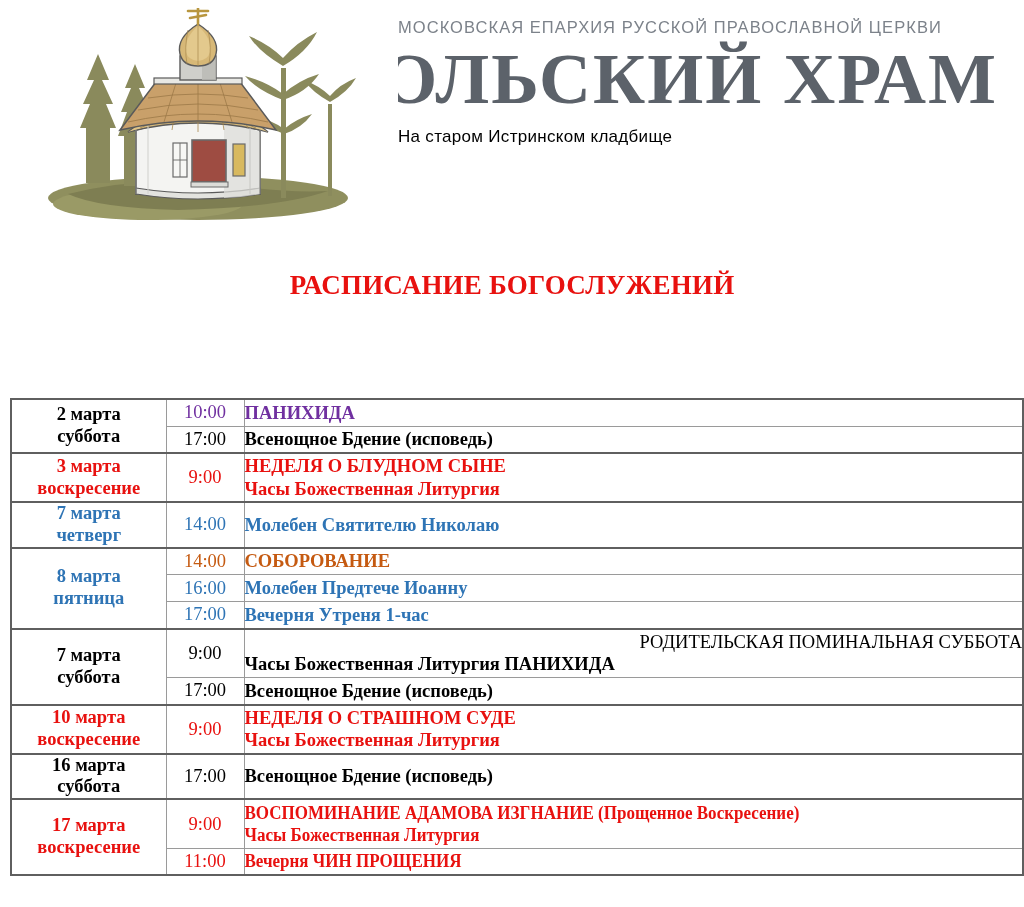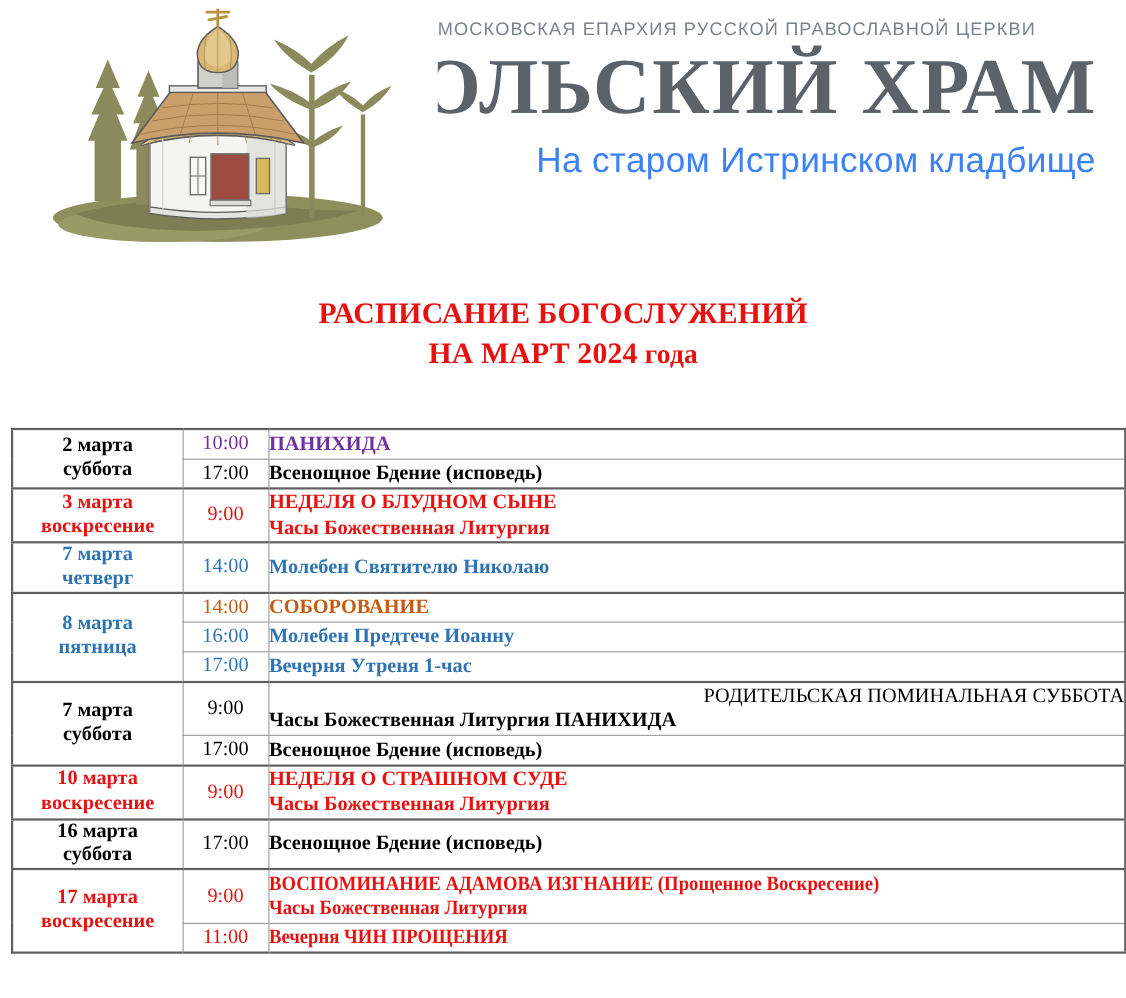--- a/index.html
+++ b/index.html
@@ -46,25 +46,25 @@
     padding-right: 2px;
   }
   .temple-name {
     margin-top: 4px;
     height: 78px;
     position: relative;
   }
   .temple-name svg { display: block; }
   .sub-line {
     font-family: "Liberation Sans", "DejaVu Sans", sans-serif;
-    font-size: 32px;
-    color: #3b82f6;
+    font-size: 17px;
+    color: #000000;
     letter-spacing: 0.3px;
     white-space: nowrap;
-    text-align: right;
+    text-align: left;
     padding-right: 2px;
     margin-top: 8px;
   }
 
   
   .doc-title {
     text-align: center;
     color: #e8110f;
     font-weight: bold;
     font-size: 27px;
@@ -72,21 +72,21 @@
     letter-spacing: 0.2px;
     margin-top: 38px;
   }
   .doc-title .line2 { display: block; }
   .doc-title .year-suffix { font-size: 25px; }
 
   
   .schedule-wrap {
     position: absolute;
     left: 10px;
-    top: 389px;
+    top: 398px;
     width: 968px;
   }
   table.schedule {
     border-collapse: collapse;
     width: 1012px;
     table-layout: fixed;
   }
   table.schedule td {
     border: 1px solid #9a9a9a;
     padding: 0;
@@ -244,23 +244,20 @@
         <text x="600" y="62" text-anchor="end" font-family="'Liberation Serif','DejaVu Serif',serif" font-size="72" font-weight="bold" letter-spacing="2" fill="#5c626a">НИКОЛЬСКИЙ ХРАМ</text>
       </svg>
     </div>
 
     <div class="sub-line">На старом Истринском кладбище</div>
   </div>
 </div>
 
 <div class="doc-title">
   <span>РАСПИСАНИЕ БОГОСЛУЖЕНИЙ</span>
-  <span class="line2">
-    <span>НА МАРТ 2024</span><span class="year-suffix"> года</span>
-  </span>
 </div>
 
 <div class="schedule-wrap">
   <table class="schedule" id="schedule-table">
     <colgroup>
       <col class="c-date">
         <col class="c-time">
         <col class="c-event">
     </colgroup>
 

